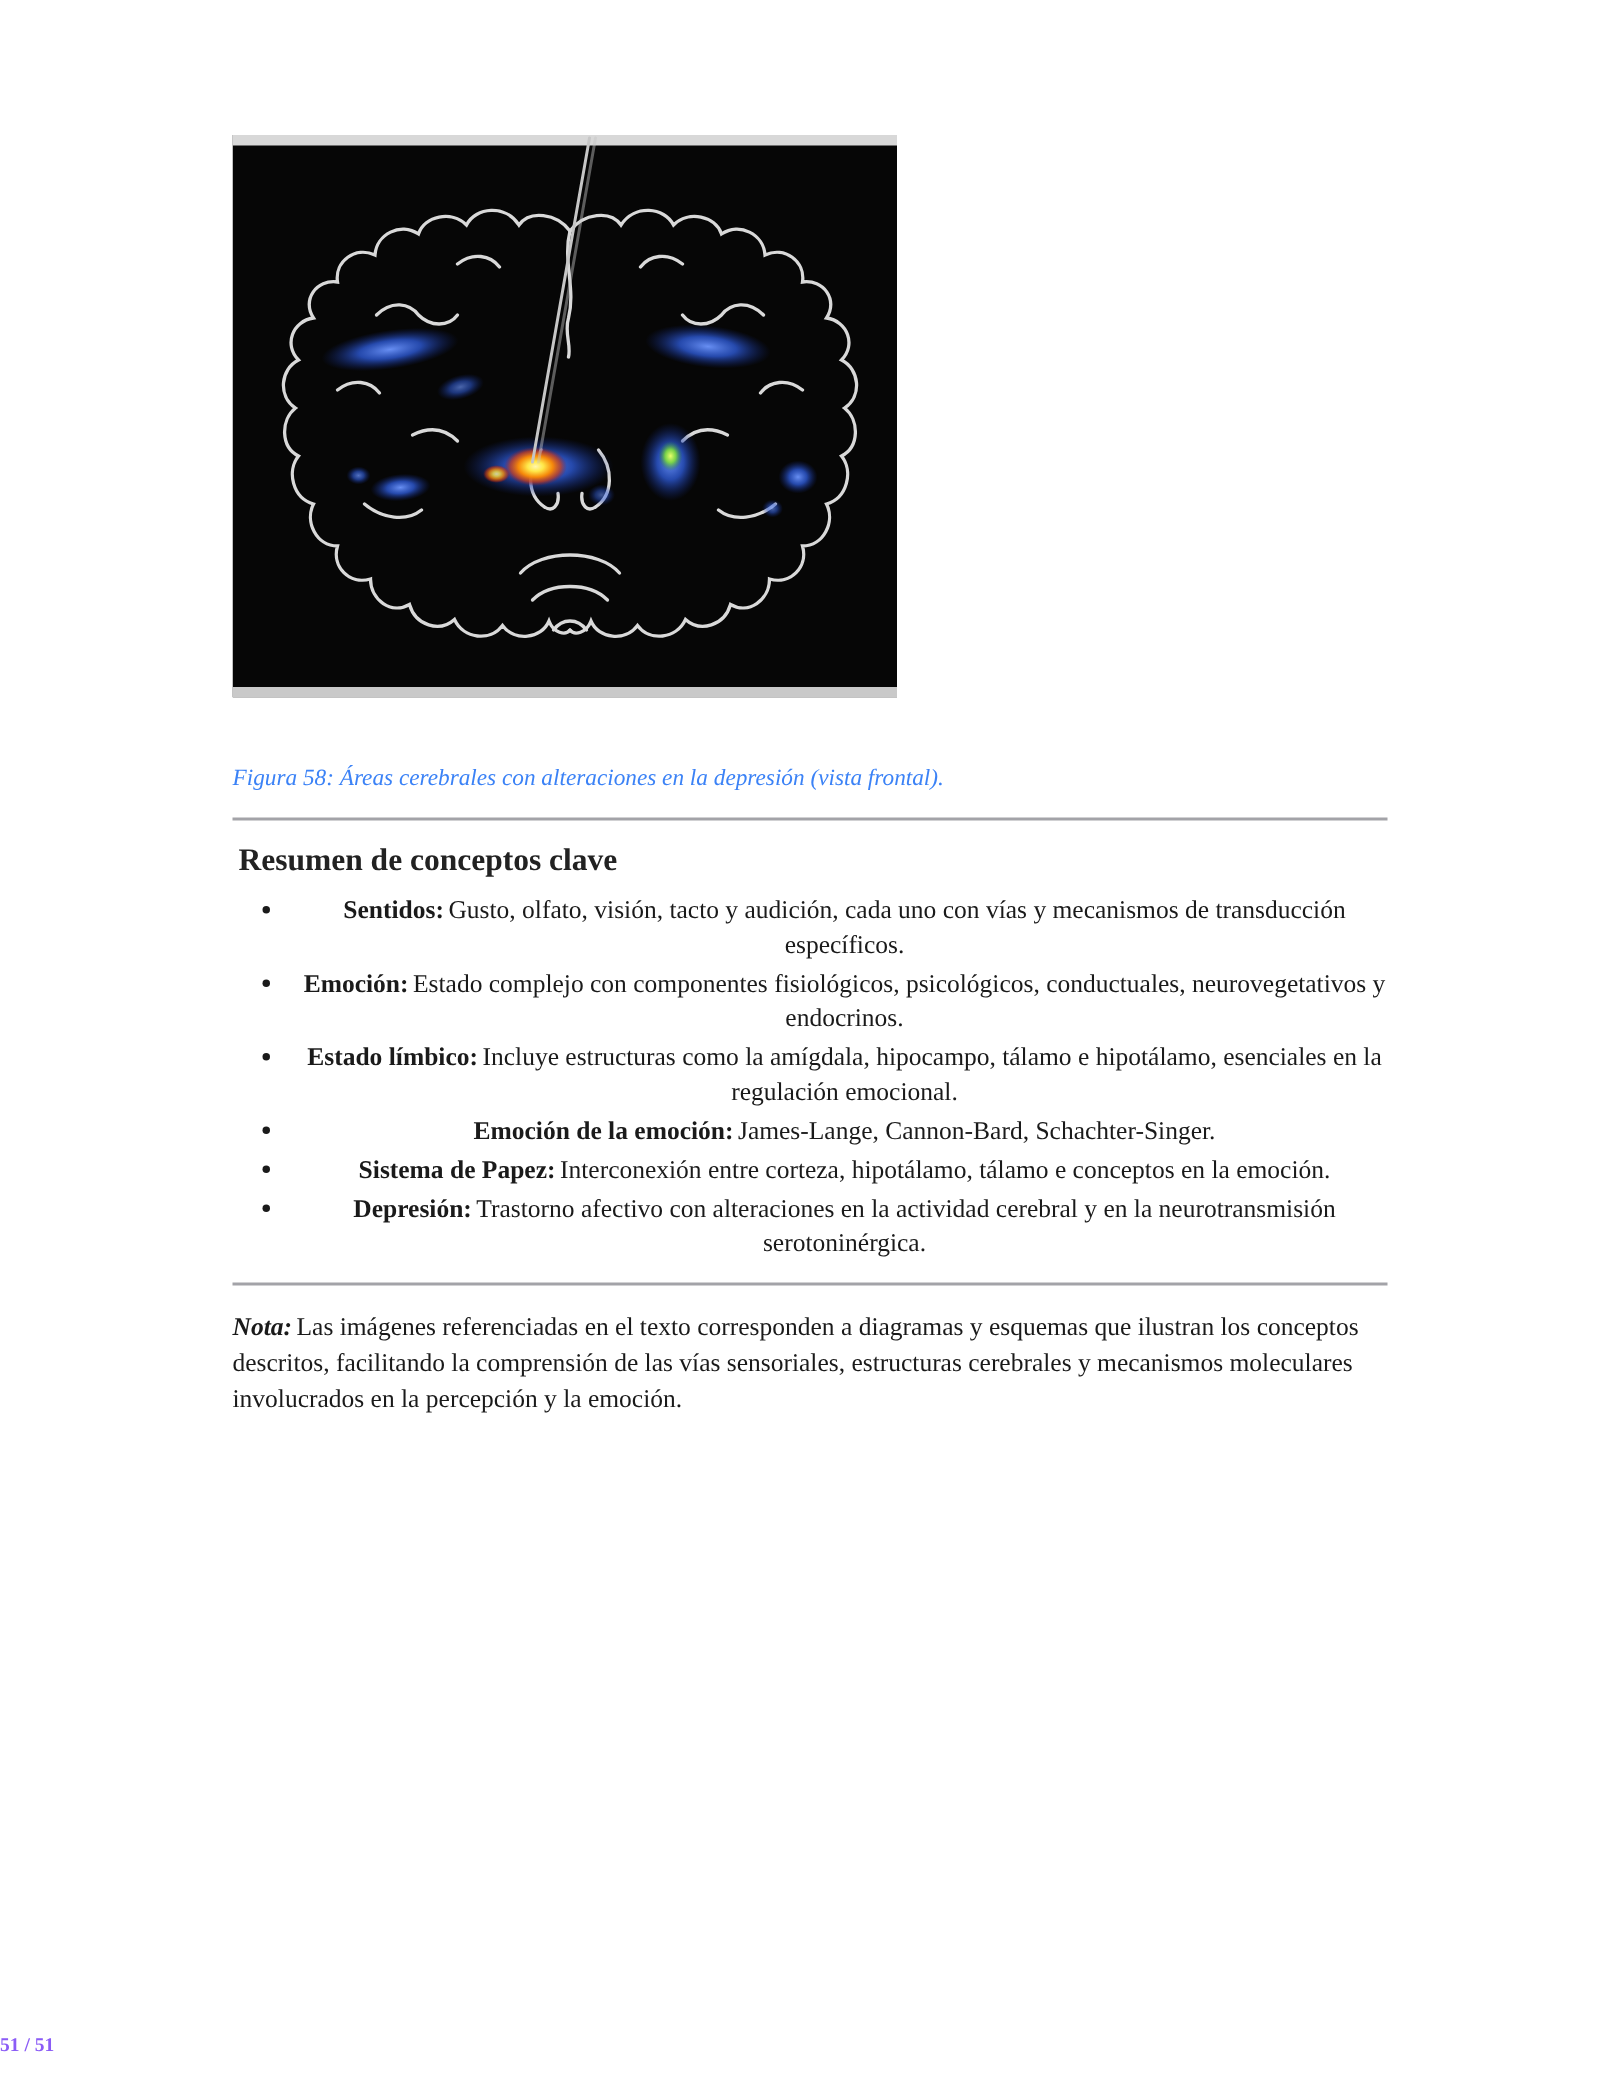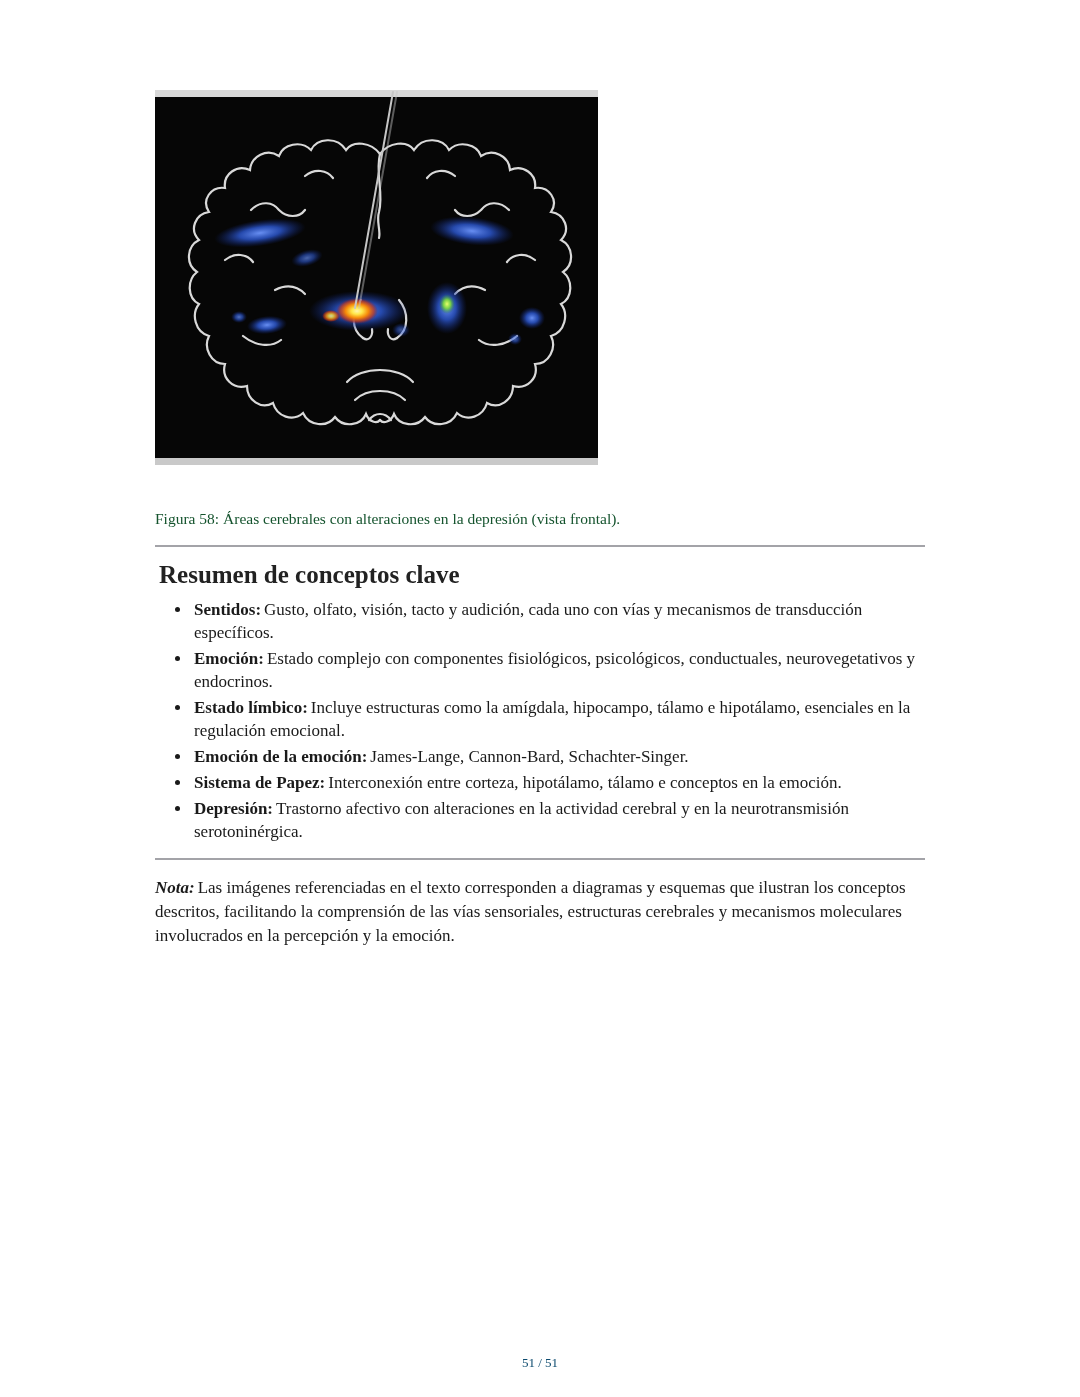--- a/index.html
+++ b/index.html
@@ -23,64 +23,67 @@
     margin: 0;
   }
   .scan-frame {
     width: 443px;
     height: 375px;
     line-height: 0;
   }
   .scan-frame svg { display: block; }
   .figure-caption {
     margin-top: 44px;
+    font-style: italic;
     font-size: 15.5px;
     line-height: 1.3;
-    color: #14532d;
+    color: #3b82f6;
   }
   .rule {
     height: 2px;
     background: #a3a3a8;
     margin-top: 16px;
     width: 770px;
   }
   .summary-heading {
     margin: 14px 0 0 4px;
-    font-size: 25px;
+    font-size: 21px;
     font-weight: 700;
     color: #222222;
   }
   .summary-list {
     margin: 9px 0 0 0;
     padding-left: 37px;
     font-size: 17px;
     line-height: 23px;
     width: 740px;
   }
   .summary-list li {
     margin-bottom: 3px;
     padding-left: 2px;
+    text-align: center;
   }
   .term { font-weight: 700; margin-right: 3px; }
   .rule-2 { margin-top: 15px; }
   .note-paragraph {
     margin-top: 16px;
     font-size: 17px;
     line-height: 24px;
     width: 770px;
   }
   .note-label { font-weight: 700; margin-right: 3px; font-style: italic; }
   .page-footer {
     position: absolute;
     bottom: 26px;
     left: 0;
     width: 100%;
-    text-align: center;
+    text-align: left;
     font-size: 13px;
-    color: #0c4a6e;
+    color: #8b5cf6;
+    font-weight: bold;
   }
 </style>
 </head>
 <body>
 
 <div class="page">
   <div class="content">
 
     <figure class="figure-block">
       <div class="scan-frame">

